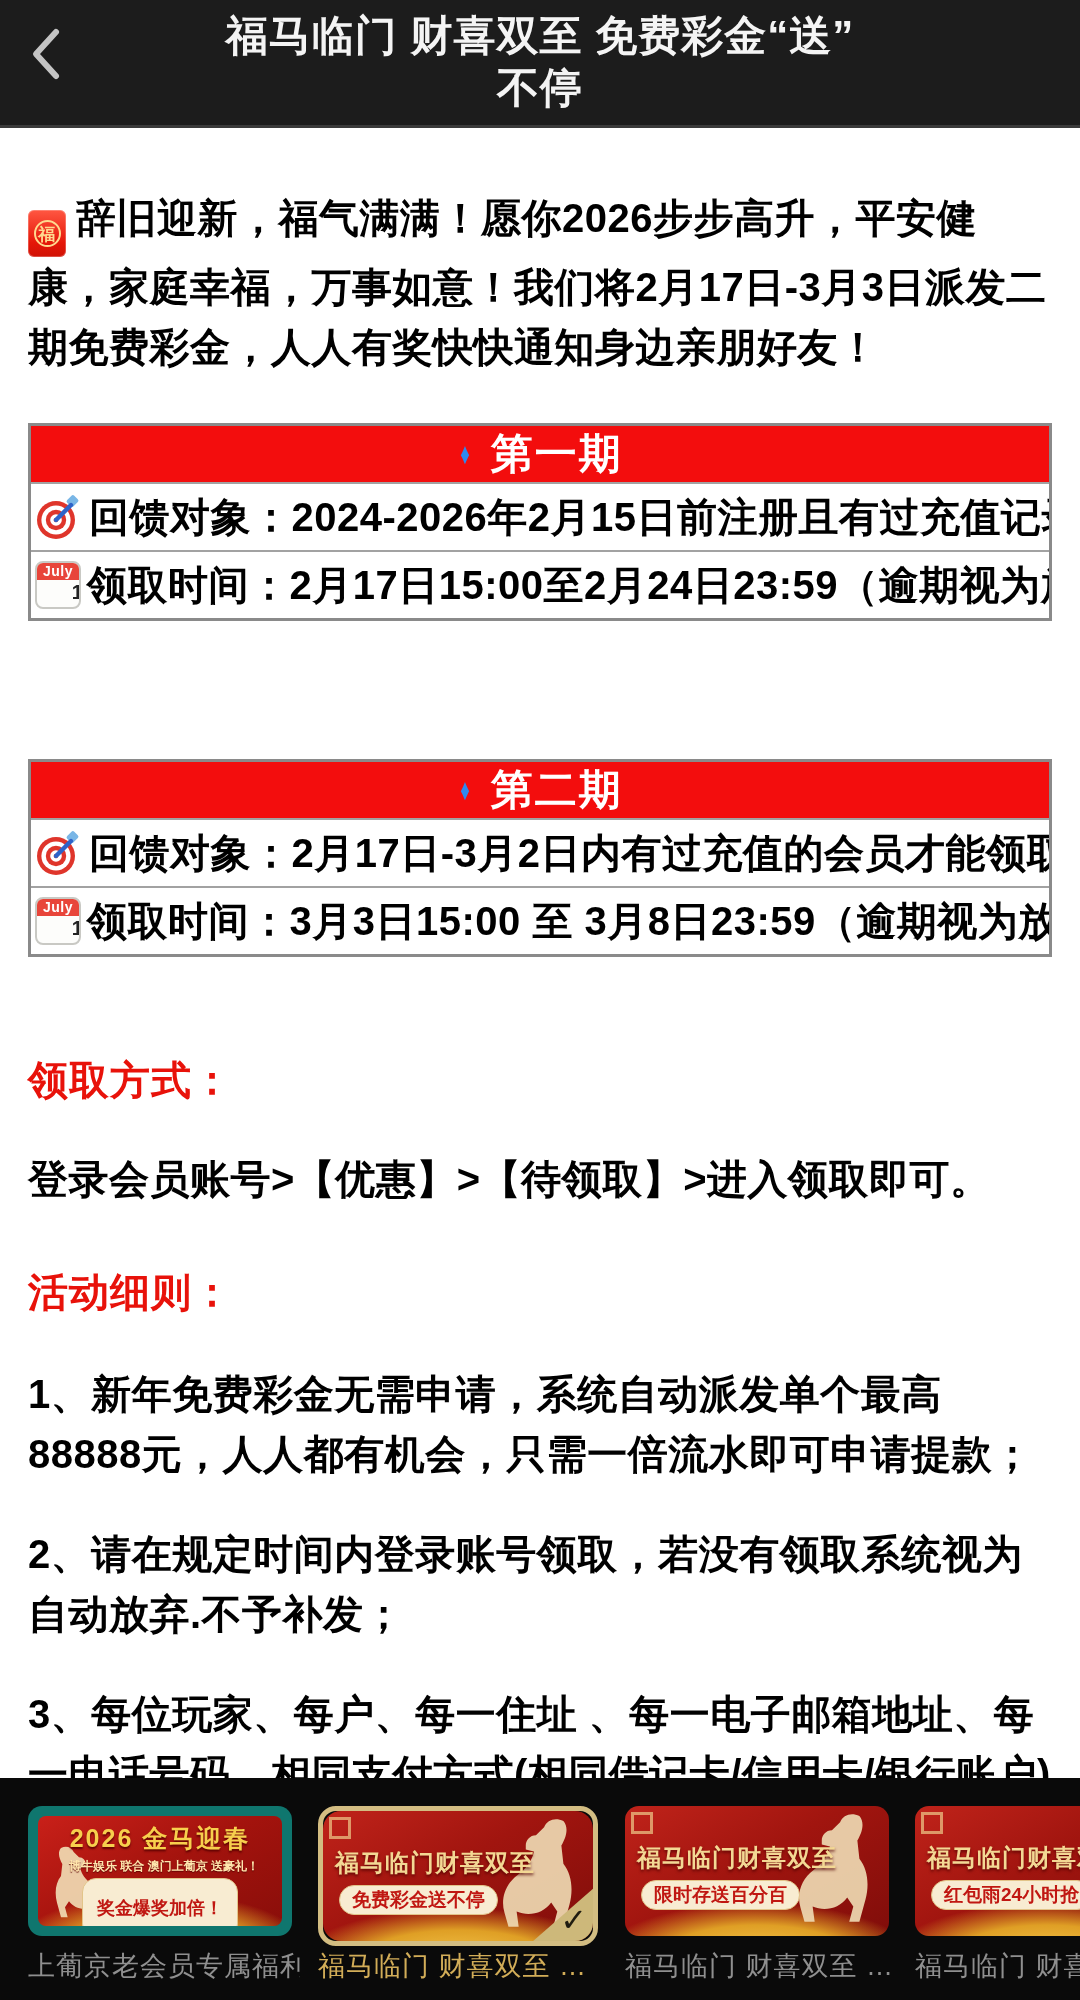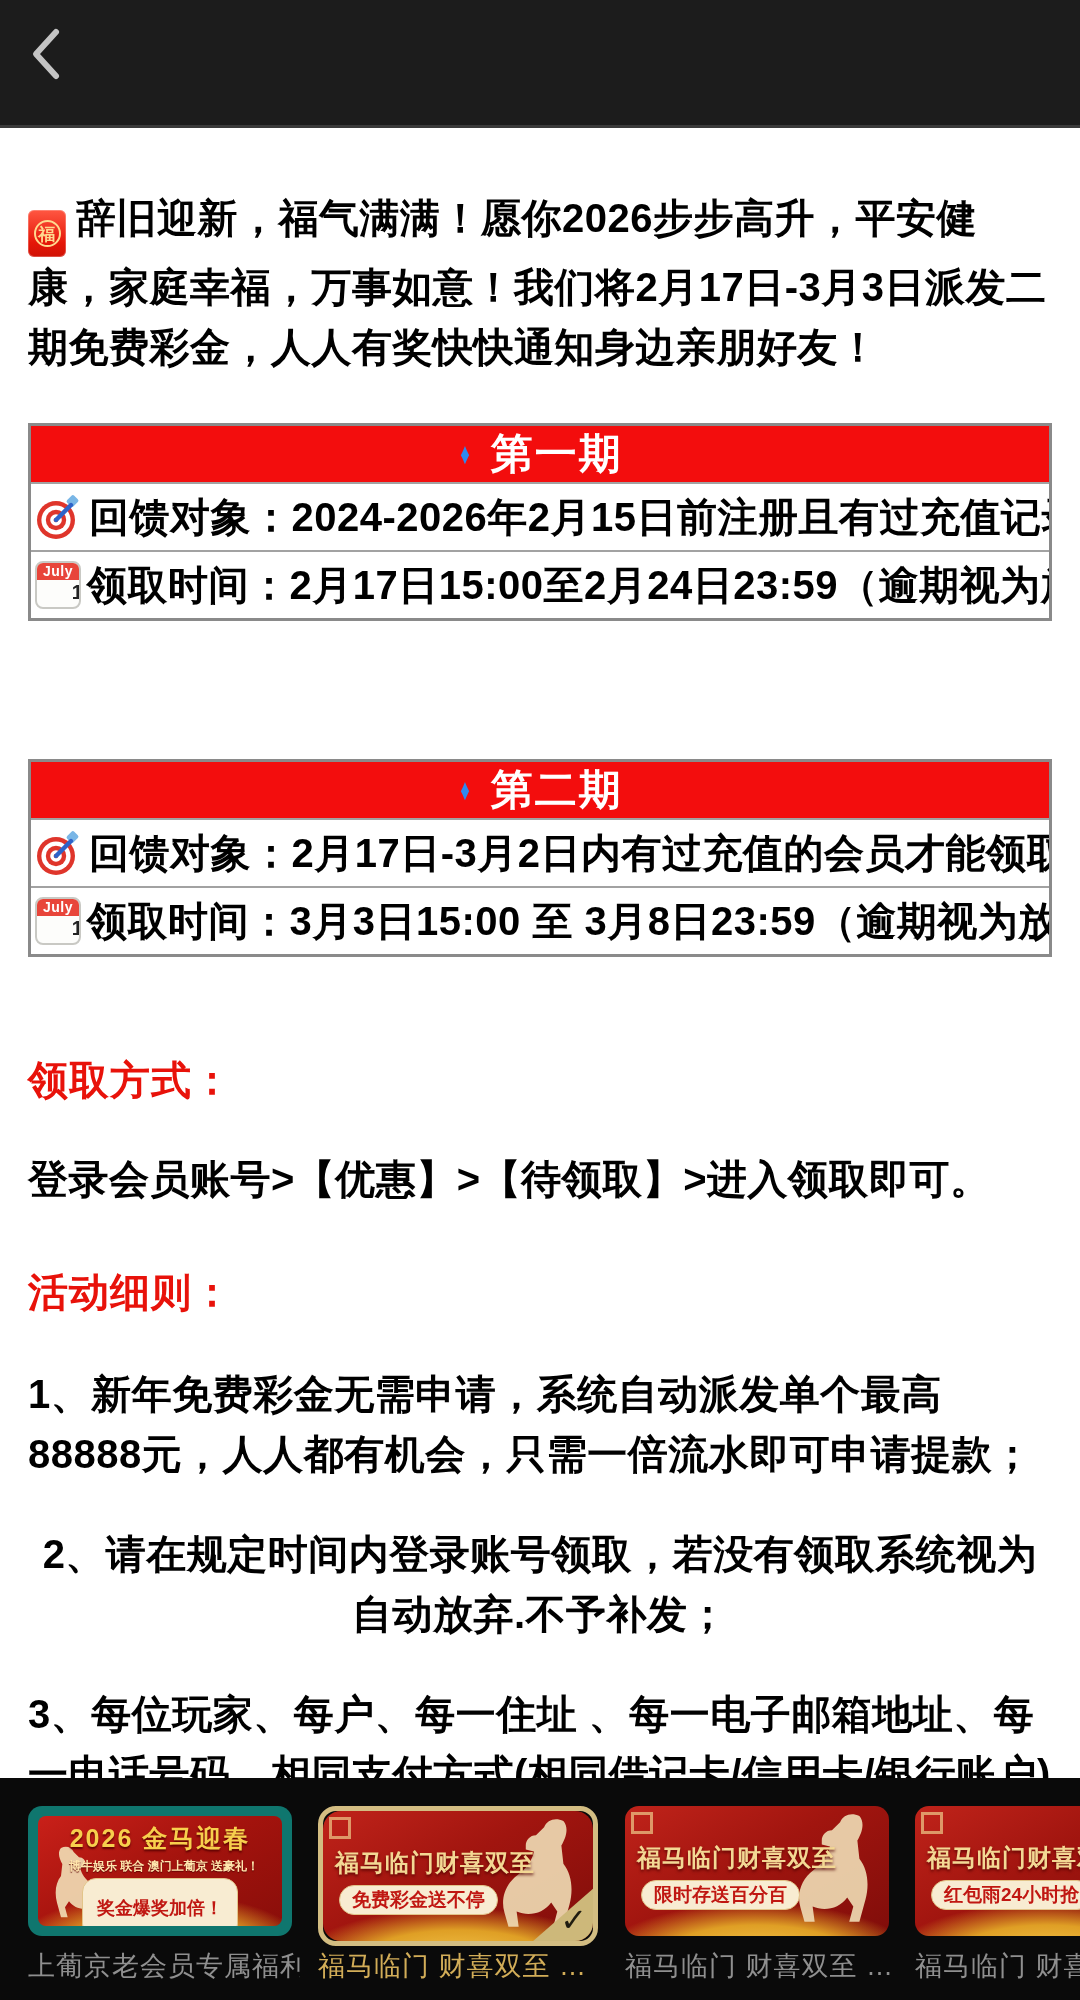--- a/index.html
+++ b/index.html
@@ -60,21 +60,21 @@
   }
   .cal-top{height:17px;background:#e8453a;color:#fff;font-size:14px;line-height:17px;text-align:center;font-weight:700;}
   .cal-day{flex:1;font-size:20px;font-weight:700;color:#222;text-align:right;line-height:25px;padding-left:16px;}
   
   .section-title{color:#e8120a;font-size:40px;font-weight:700;letter-spacing:1px;}
   .claim-title{margin-top:96px;}
   .claim-text{margin-top:44px;font-size:40px;font-weight:700;letter-spacing:.5px;}
   .rules-title{margin-top:58px;}
   .rule{font-size:40px;font-weight:700;line-height:60px;letter-spacing:.5px;}
   .rule.r1{margin-top:44px;}
-  .rule.r2{margin-top:22px;text-align:center;}
+  .rule.r2{margin-top:22px;}
   .rule.r3{margin-top:24px;}
   
   .app-footer{
     position:absolute;left:0;bottom:0;width:1080px;height:222px;background:#0a0a0a;overflow:hidden;
   }
   .thumb{position:absolute;top:28px;height:130px;border-radius:14px;cursor:pointer;}
   .thumb-card-bg{background:#0f766e;}
   .thumb-banner{
     position:absolute;inset:0;border-radius:inherit;overflow:hidden;
     background:linear-gradient(150deg,#c0231a 0%,#a1150f 45%,#800d0a 100%);
@@ -125,20 +125,24 @@
   .thumb-caption.selected{color:#d2ad58;}
 </style>
 </head>
 <body>
 
 <div class="app-header">
   <div class="back-btn">
     <svg width="44" height="60" viewBox="0 0 44 60">
       <polyline points="32,8 12,30 32,52" fill="none" stroke="#c4c4c4" stroke-width="6" stroke-linecap="round" stroke-linejoin="round"></polyline>
     </svg>
+  </div>
+  <div class="app-title">
+    <div>福马临门 财喜双至 免费彩金“送”</div>
+    <div>不停</div>
   </div>
 </div>
 
 <div class="content">
 
   <div class="intro">
     <span class="fu-icon">
       <span class="fu-circle">福</span>
     </span><span>辞旧迎新，福气满满！愿你2026步步高升，平安健康，家庭幸福，万事如意！我们将2月17日-3月3日派发二期免费彩金，人人有奖快快通知身边亲朋好友！</span>
   </div>

